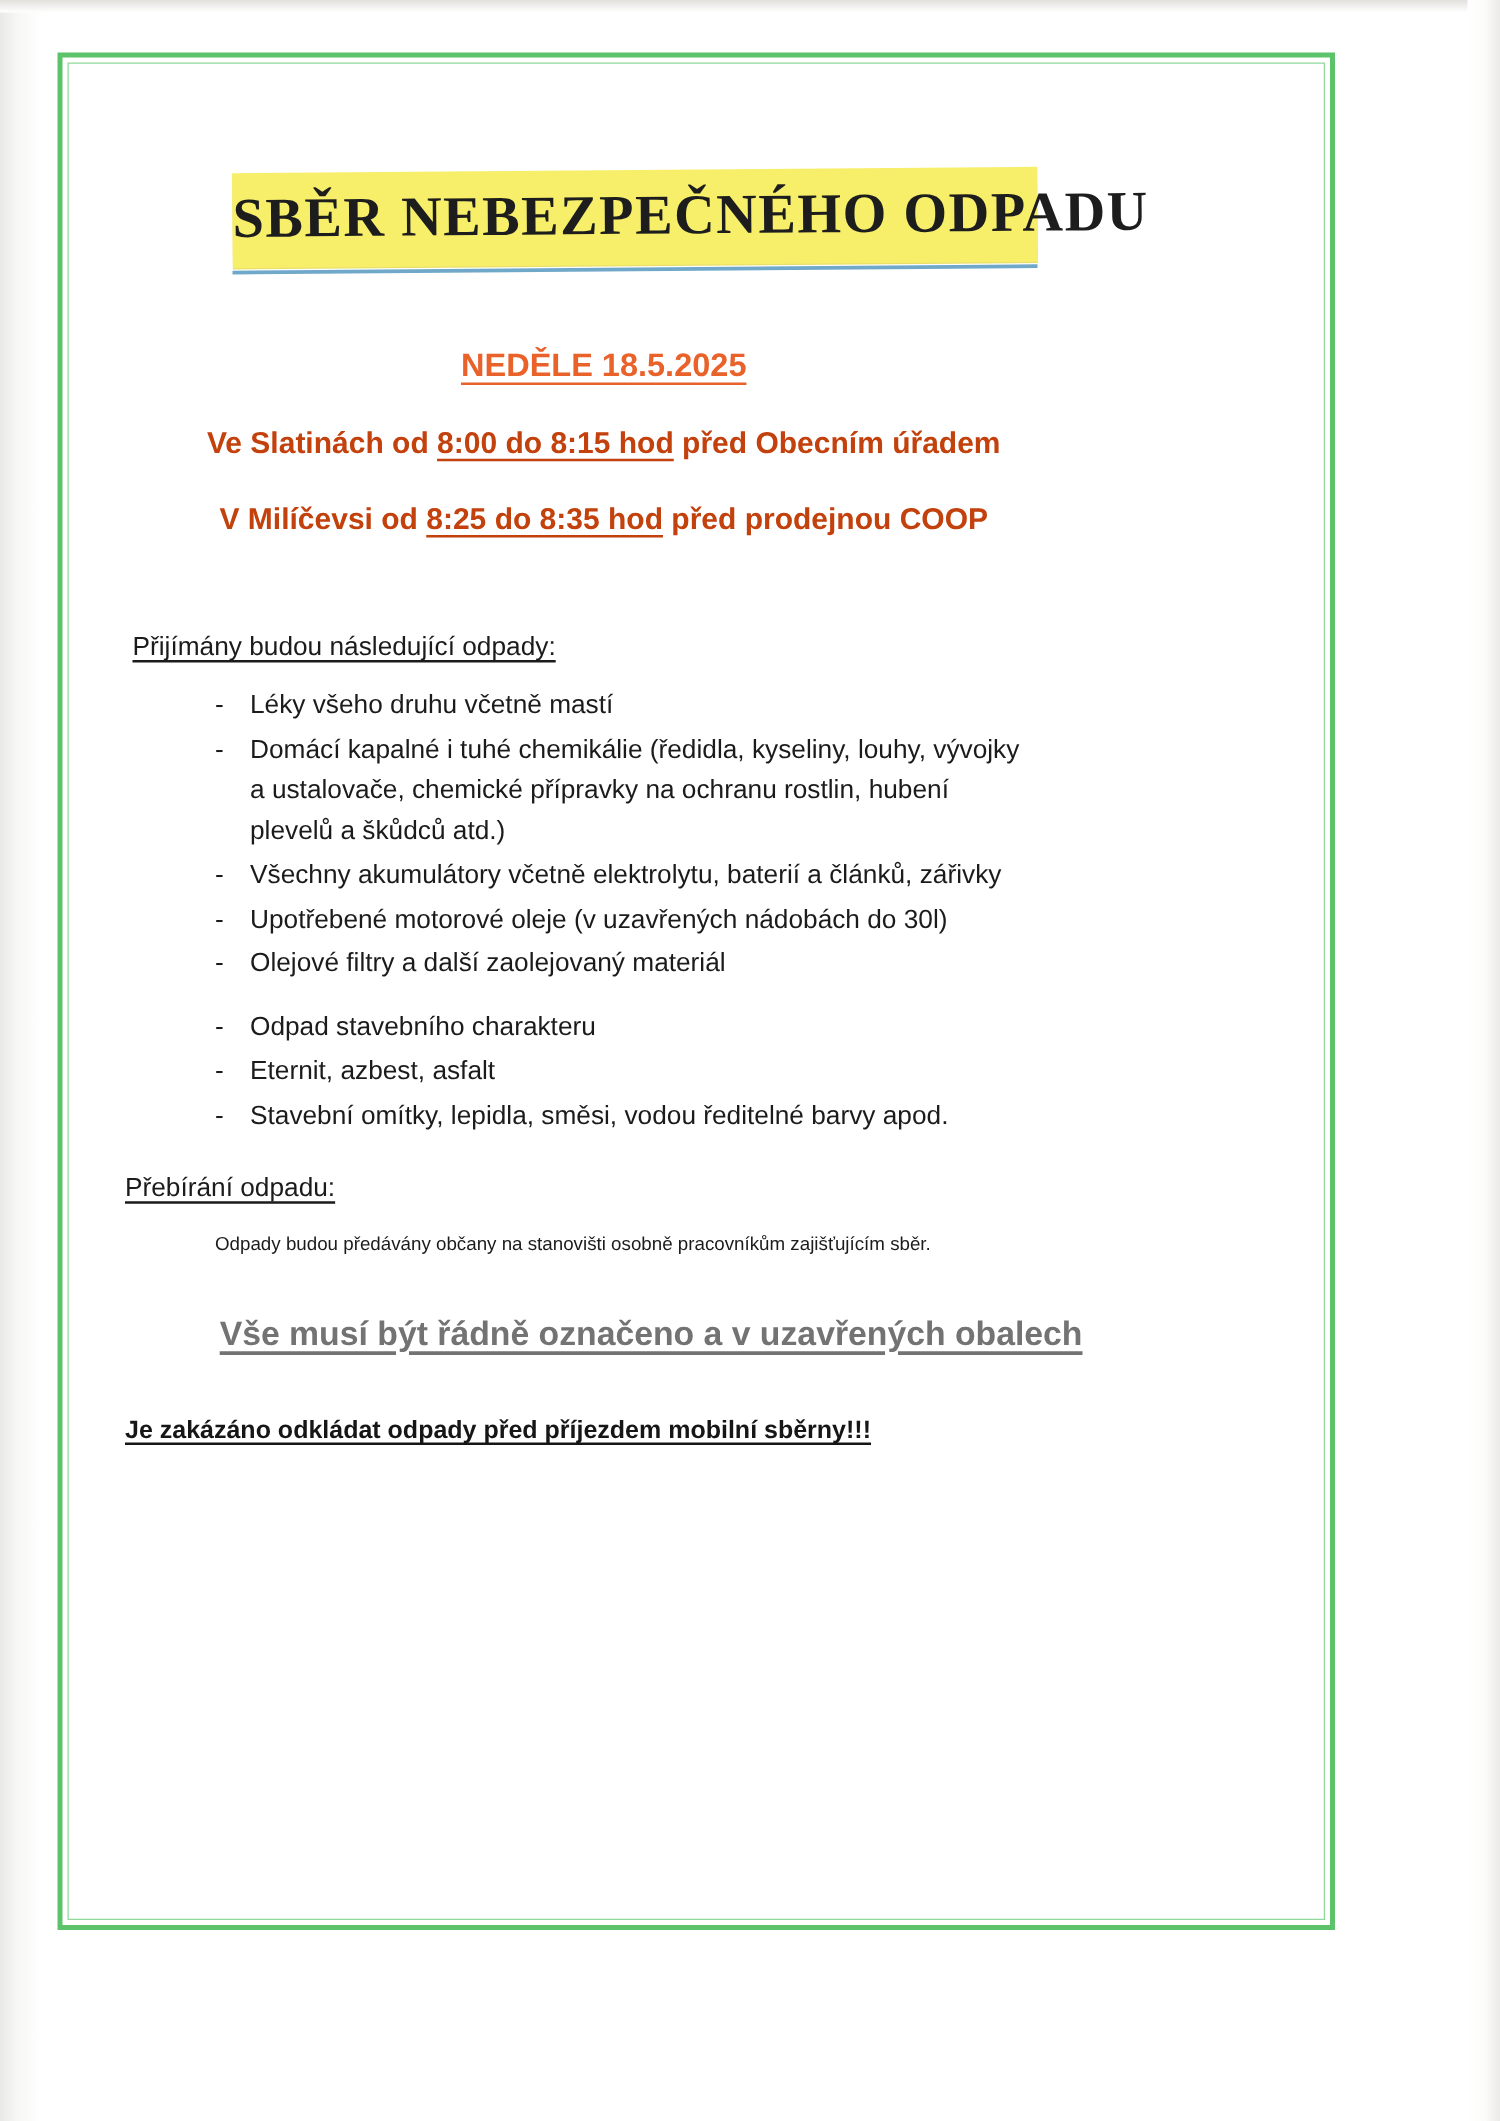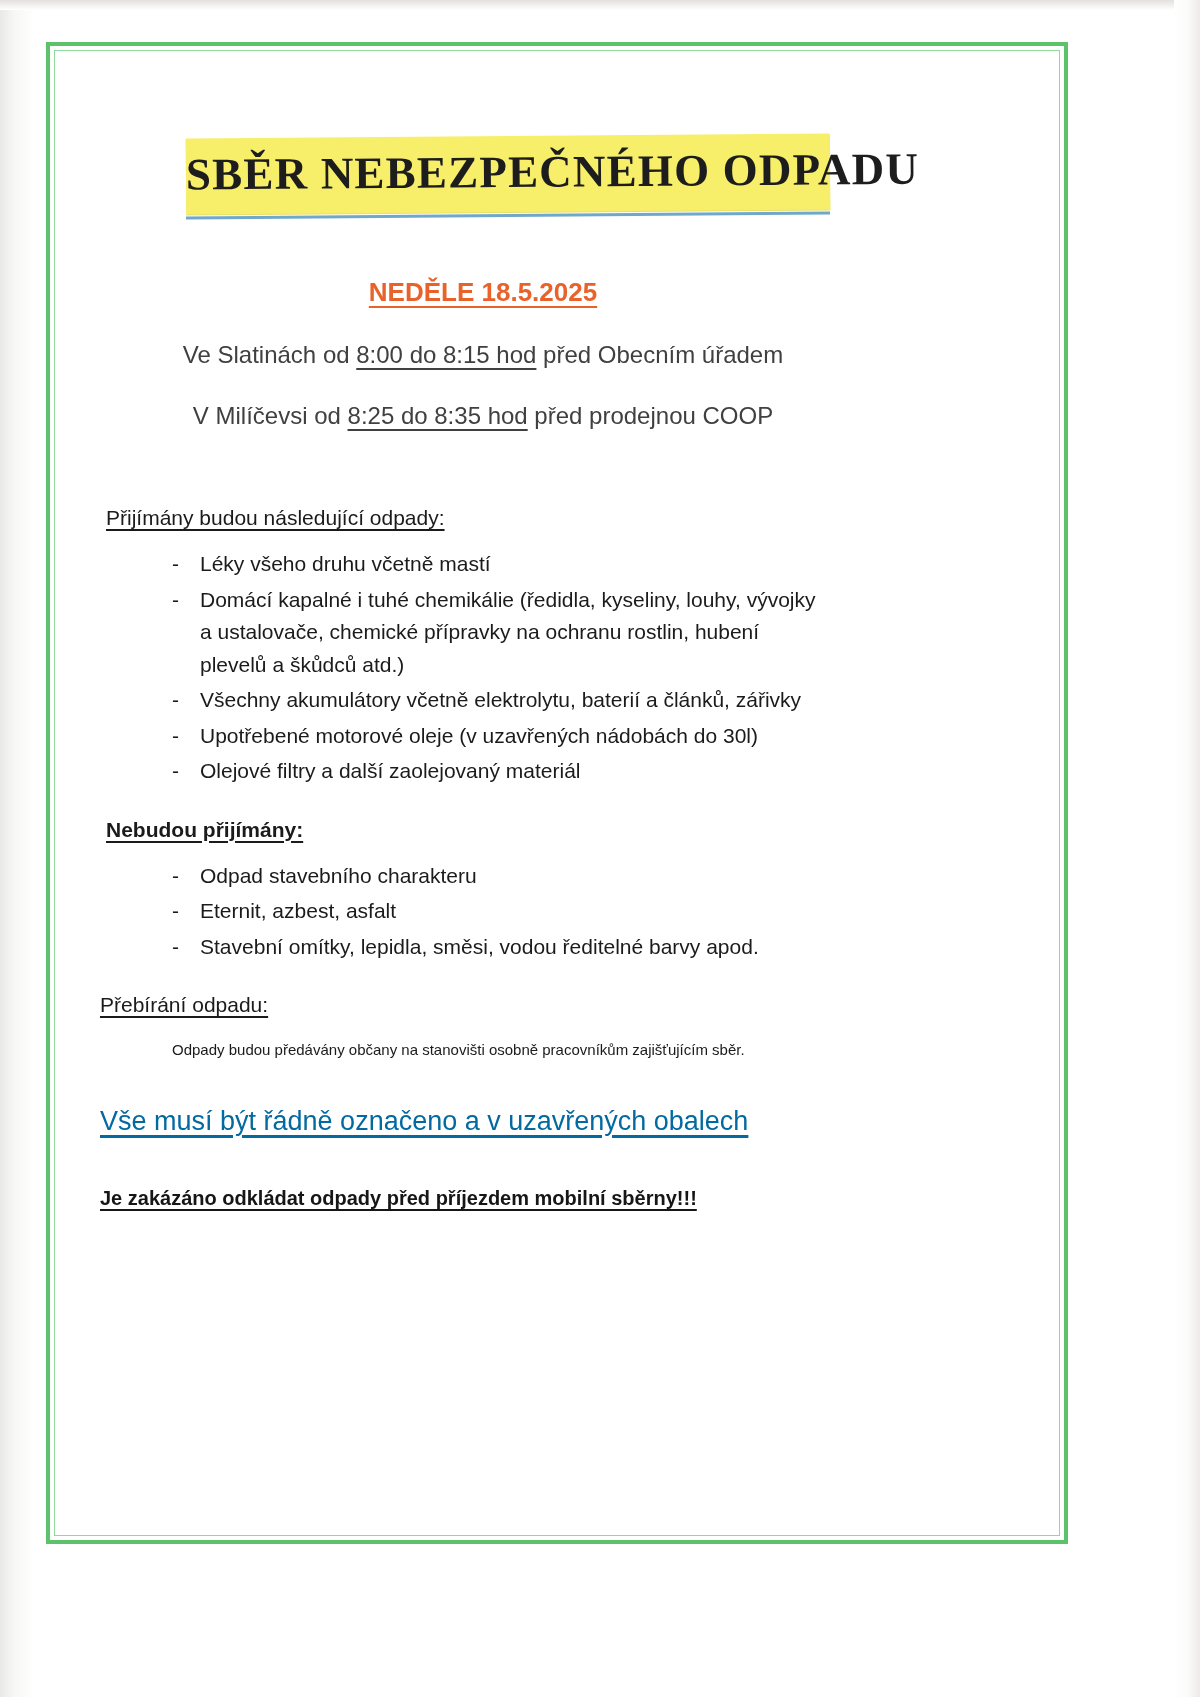--- a/index.html
+++ b/index.html
@@ -98,23 +98,23 @@
     font-weight: 700;
     color: #e8622a;
     text-decoration: underline;
     text-underline-offset: 5px;
     text-decoration-thickness: 2px;
   }
 
   
   .loc-line {
     text-align: center;
-    color: #404040;
+    color: #c2410c;
     font-size: 24px;
-    font-weight: 400;
+    font-weight: 700;
     margin-top: 33px;
     white-space: nowrap;
   }
   .loc-line .u {
     text-decoration: underline;
     text-underline-offset: 5px;
     text-decoration-thickness: 2px;
   }
 
   
@@ -155,24 +155,24 @@
 
   .handover-para {
     margin: 21px 50px 0 72px;
     font-size: 15px;
     line-height: 1.55;
     color: #1b1b1b;
   }
 
   .notice-major {
     margin-top: 44px;
-    text-align: left;
+    text-align: right;
     font-size: 27px;
-    font-weight: 400;
-    color: #0369a1;
+    font-weight: 700;
+    color: #737373;
   }
   .notice-major .u {
     text-decoration: underline;
     text-underline-offset: 5px;
     text-decoration-thickness: 2.5px;
   }
   .notice-minor {
     margin-top: 50px;
     font-size: 20px;
     font-weight: 700;
@@ -217,23 +217,20 @@
   </div>
 
   <ul class="waste-list">
     <li>Léky všeho druhu včetně mastí</li>
     <li>Domácí kapalné i tuhé chemikálie (ředidla, kyseliny, louhy, vývojky a ustalovače, chemické přípravky na ochranu rostlin, hubení plevelů a škůdců atd.)</li>
     <li>Všechny akumulátory včetně elektrolytu, baterií a článků, zářivky</li>
     <li>Upotřebené motorové oleje (v uzavřených nádobách do 30l)</li>
     <li>Olejové filtry a další zaolejovaný materiál</li>
   </ul>
 
-  <div class="block-rejected-head">
-    <span class="section-heading bold">Nebudou přijímány:</span>
-  </div>
 
   <ul class="waste-list">
     <li>Odpad stavebního charakteru</li>
     <li>Eternit, azbest, asfalt</li>
     <li>Stavební omítky, lepidla, směsi, vodou ředitelné barvy apod.</li>
   </ul>
 
   <div class="block-handover-head">
     <span class="section-heading">Přebírání odpadu:</span>
   </div>

